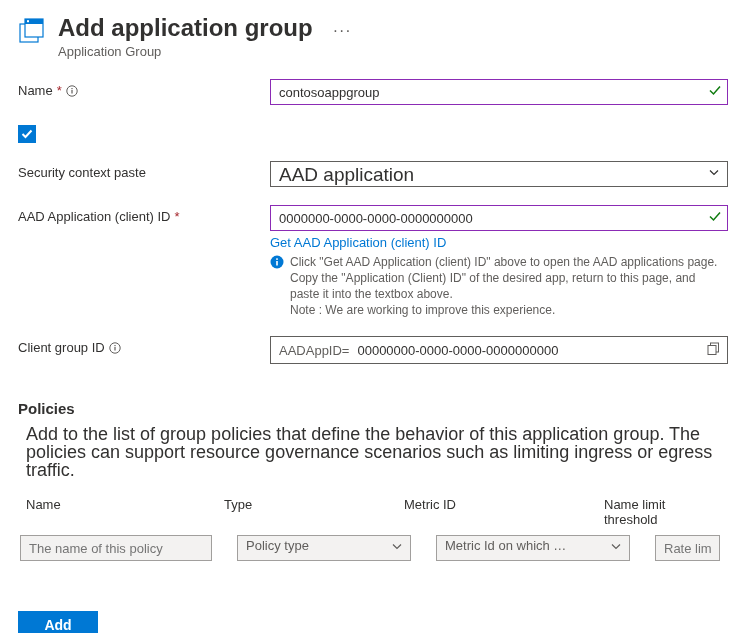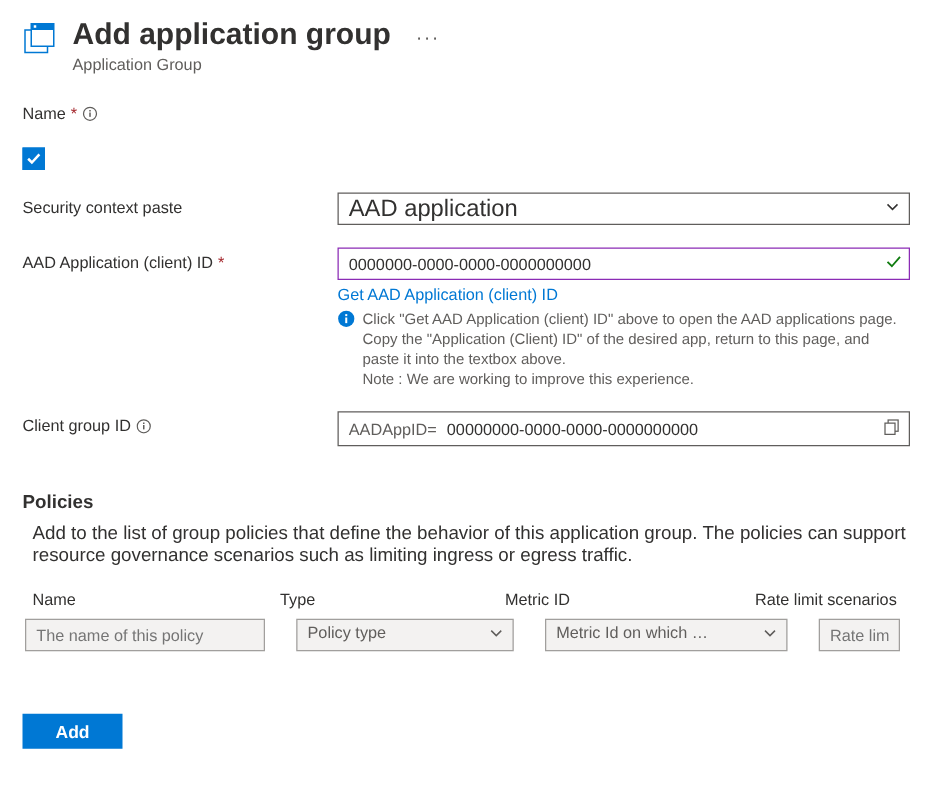--- a/index.html
+++ b/index.html
@@ -197,21 +197,21 @@
     .section {
       padding: 18px 18px 0 18px;
     }
     .section-title {
       font-size: 15px;
       font-weight: 600;
       color: #323130;
       margin-bottom: 8px;
     }
     .section-desc {
-      font-size: 15px;
+      font-size: 18px;
       color: #323130;
       line-height: 18px;
       margin-bottom: 18px;
       padding-left: 8px;
     }
     .policy-table {
       width: 100%;
     }
     .policy-header {
       display: flex;
@@ -298,20 +298,30 @@
       <span>Name</span>
       <span class="required">*</span>
       <span class="info-icon">
         <svg width="12" height="12" viewBox="0 0 12 12">
             <circle cx="6" cy="6" r="5.2" fill="none" stroke="#605e5c" stroke-width="1"></circle>
             <rect x="5.4" y="5" width="1.2" height="3.5" fill="#605e5c"></rect>
             <rect x="5.4" y="3" width="1.2" height="1.2" fill="#605e5c"></rect>
           </svg>
       </span>
     </div>
+    <div class="form-control">
+      <div class="input-wrapper">
+        <input class="text-input" type="text" value="contosoappgroup" style="">
+        <span class="input-check">
+          <svg width="14" height="14" viewBox="0 0 14 14">
+              <path d="M2 7 L5.5 10.5 L12 3" stroke="#107c10" stroke-width="1.5" fill="none"></path>
+            </svg>
+        </span>
+      </div>
+    </div>
   </div>
 
   <div class="form-row">
     <div class="form-control">
       <div class="checkbox-wrapper">
         <div class="checkbox">
           <svg viewBox="0 0 14 14">
               <path d="M2.5 7 L5.5 10 L11.5 3.5" stroke="#ffffff" stroke-width="2" fill="none"></path>
             </svg>
         </div>
@@ -395,21 +405,21 @@
 </div>
 
 <div class="section">
   <div class="section-title">Policies</div>
   <div class="section-desc">Add to the list of group policies that define the behavior of this application group. The policies can support resource governance scenarios such as limiting ingress or egress traffic.</div>
   <div class="policy-table">
     <div class="policy-header">
       <div class="policy-col-name">Name</div>
       <div class="policy-col-type">Type</div>
       <div class="policy-col-metric">Metric ID</div>
-      <div class="policy-col-rate">Rate limit scenarios</div>
+      <div class="policy-col-rate">Name limit threshold</div>
     </div>
     <div class="policy-row">
       <div class="policy-col-name">
         <input class="policy-input" type="text" placeholder="The name of this policy" style="">
       </div>
       <div class="policy-col-type">
         <div class="policy-select-wrapper">
           <div class="policy-select">
             <span>Policy type</span>
           </div>

